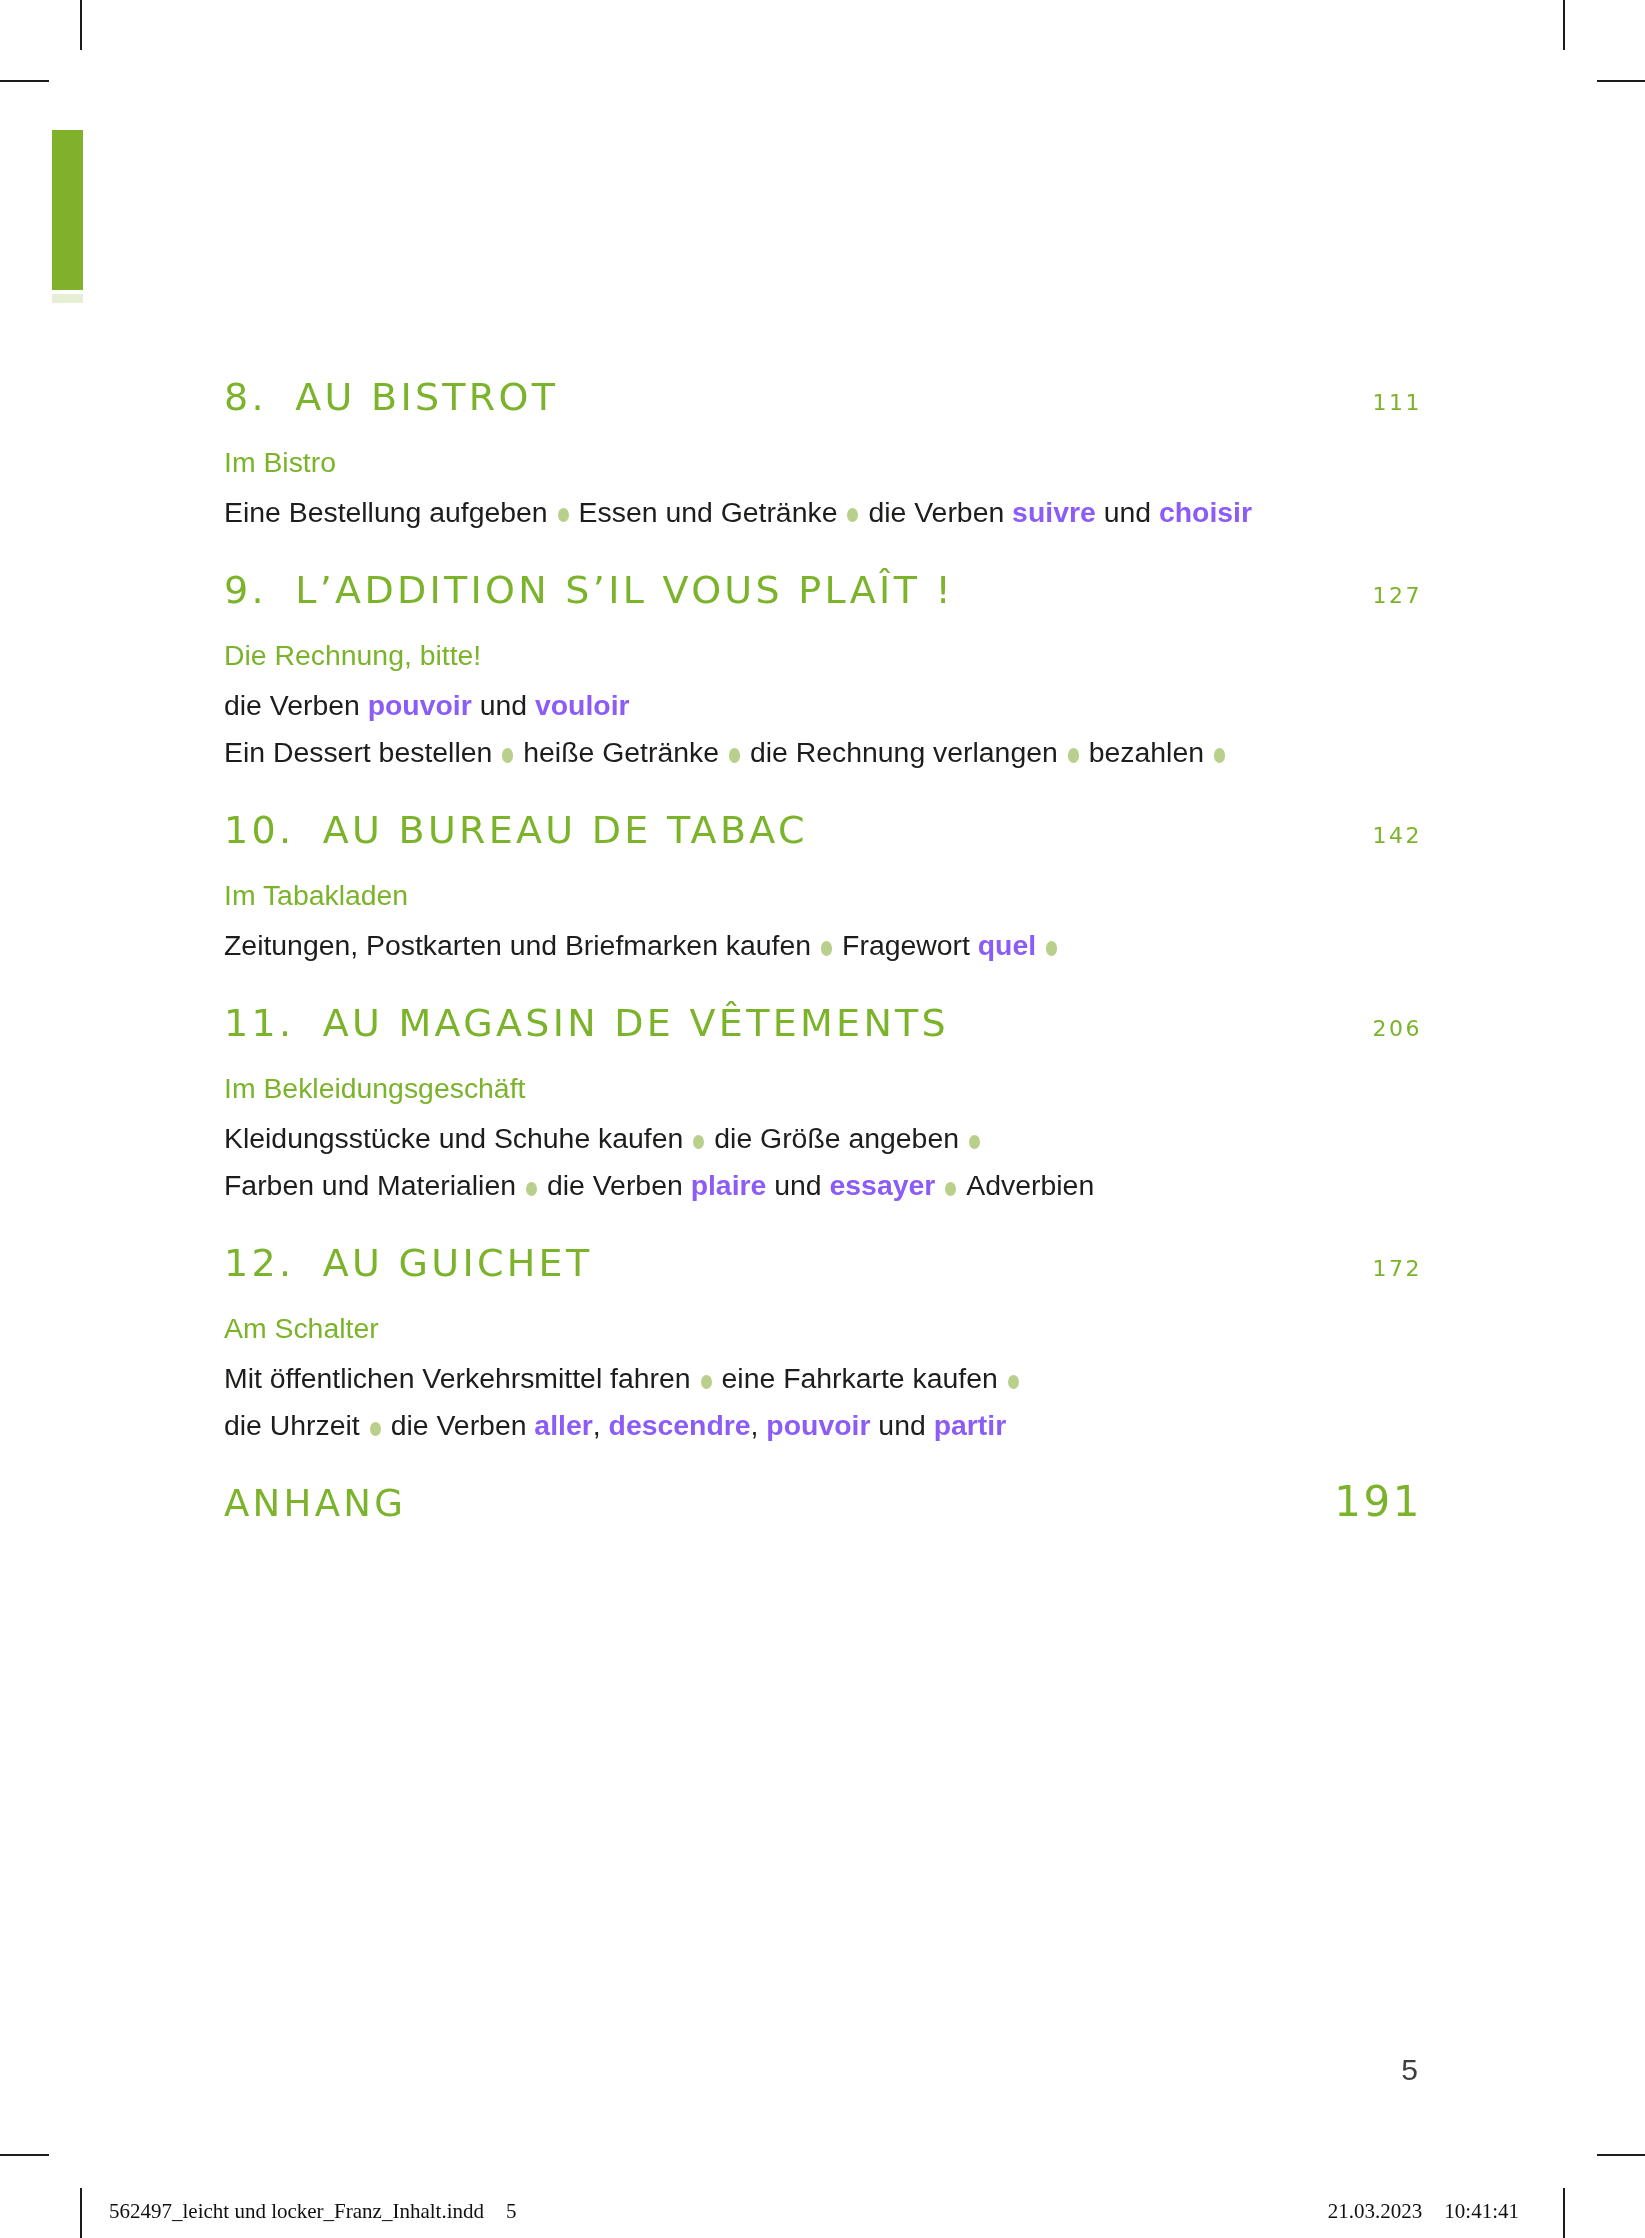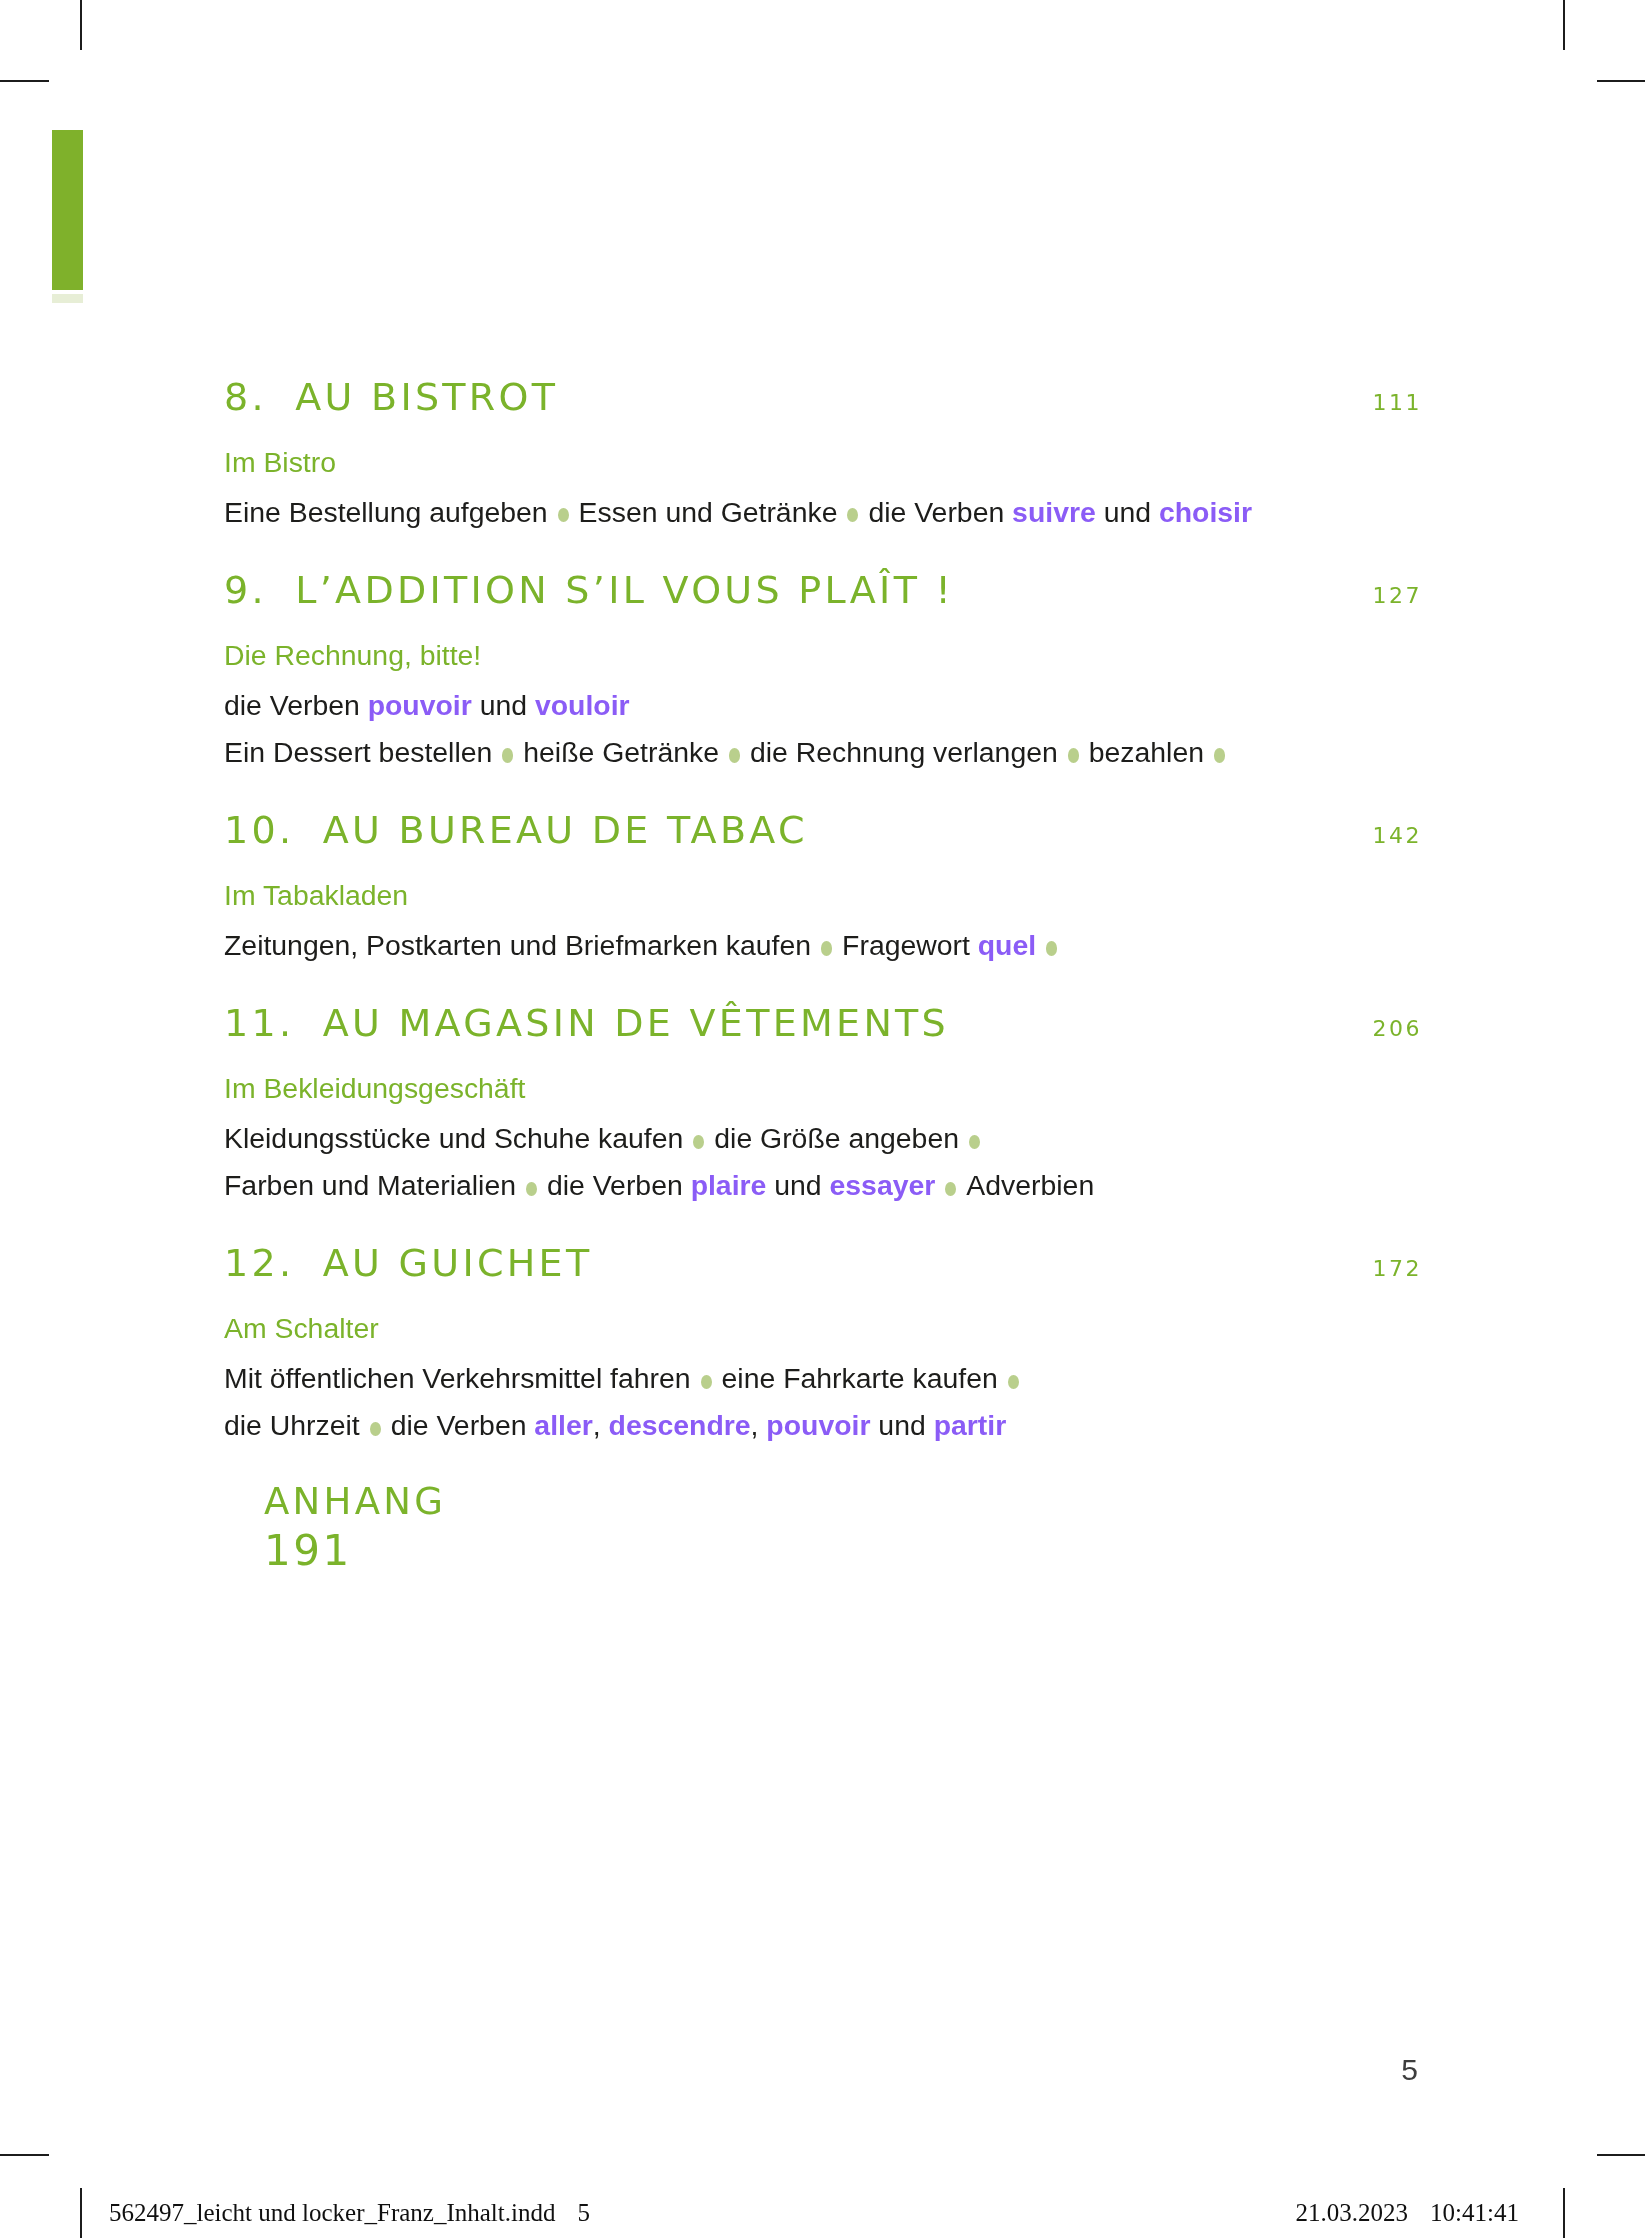--- a/index.html
+++ b/index.html
@@ -25,30 +25,30 @@
   .ch-page{font-size:22px;letter-spacing:2.5px;line-height:52px;}
   .chapter-subtitle{font-size:28.4px;line-height:33px;font-weight:400;color:#7bb32b;margin:16.7px 0 0 0;}
   .chapter-desc{font-size:28.4px;line-height:47px;color:#1d1d1b;margin:10px 0 0 0;}
   .desc-line{display:block;}
   .chapter-desc b{font-weight:700;color:#8b5cf6;margin-top:40px;}
   .sep-bullet{
     display:inline-block;width:11px;height:14.2px;border-radius:50%;
     background:#b9cf8c;margin:0 10px;vertical-align:-0.8px;
   }
   
-  .appendix-head{display:flex;justify-content:space-between;align-items:baseline;margin-top:3.3px;flex-direction:column;}
+  .appendix-head{display:flex;justify-content:space-between;align-items:baseline;margin-top:3.3px;}
   .appendix-title{font-size:37px;line-height:49px;letter-spacing:3.3px;margin:0;}
   .appendix-page{font-size:42px;letter-spacing:2.5px;line-height:49px;margin-left:40px;}
   
   .folio{position:absolute;top:2053px;right:228px;font-size:30px;color:#3d3d3d;}
   
   .print-footer{
     position:absolute;left:109px;right:127px;top:2199px;
     display:flex;justify-content:space-between;align-items:baseline;
-    font-family:"Liberation Serif",serif;font-size:25px;color:#101010;
+    font-family:"Liberation Serif",serif;font-size:21px;color:#101010;
   }
   .pf-group{display:flex;align-items:baseline;}
   .pf-gap{display:inline-block;width:22px;}
 </style>
 </head>
 <body>
 
 <div class="crop" style="left:80px;top:0;width:1.7px;height:50px;"></div>
 <div class="crop" style="left:0;top:80px;width:49px;height:1.7px;"></div>
 <div class="crop" style="left:1563px;top:0;width:1.7px;height:50px;"></div>

